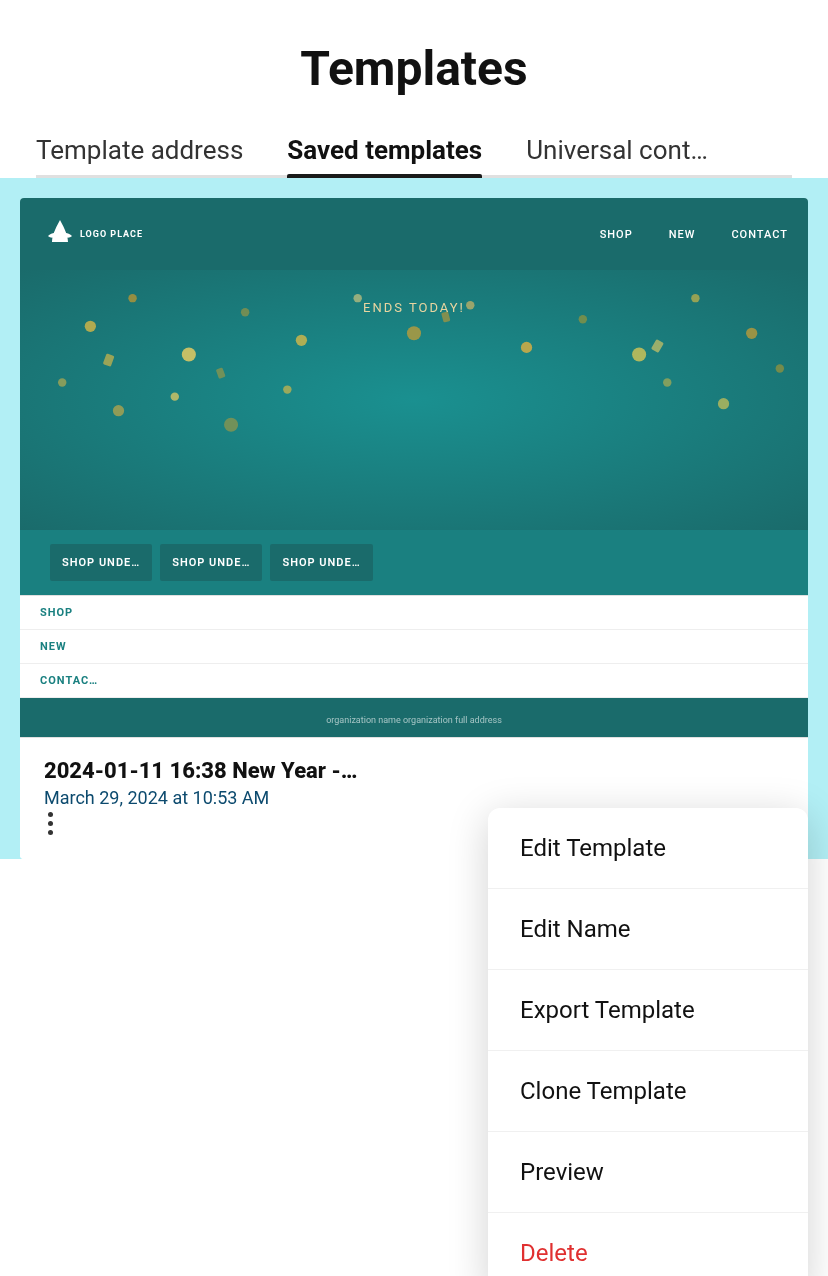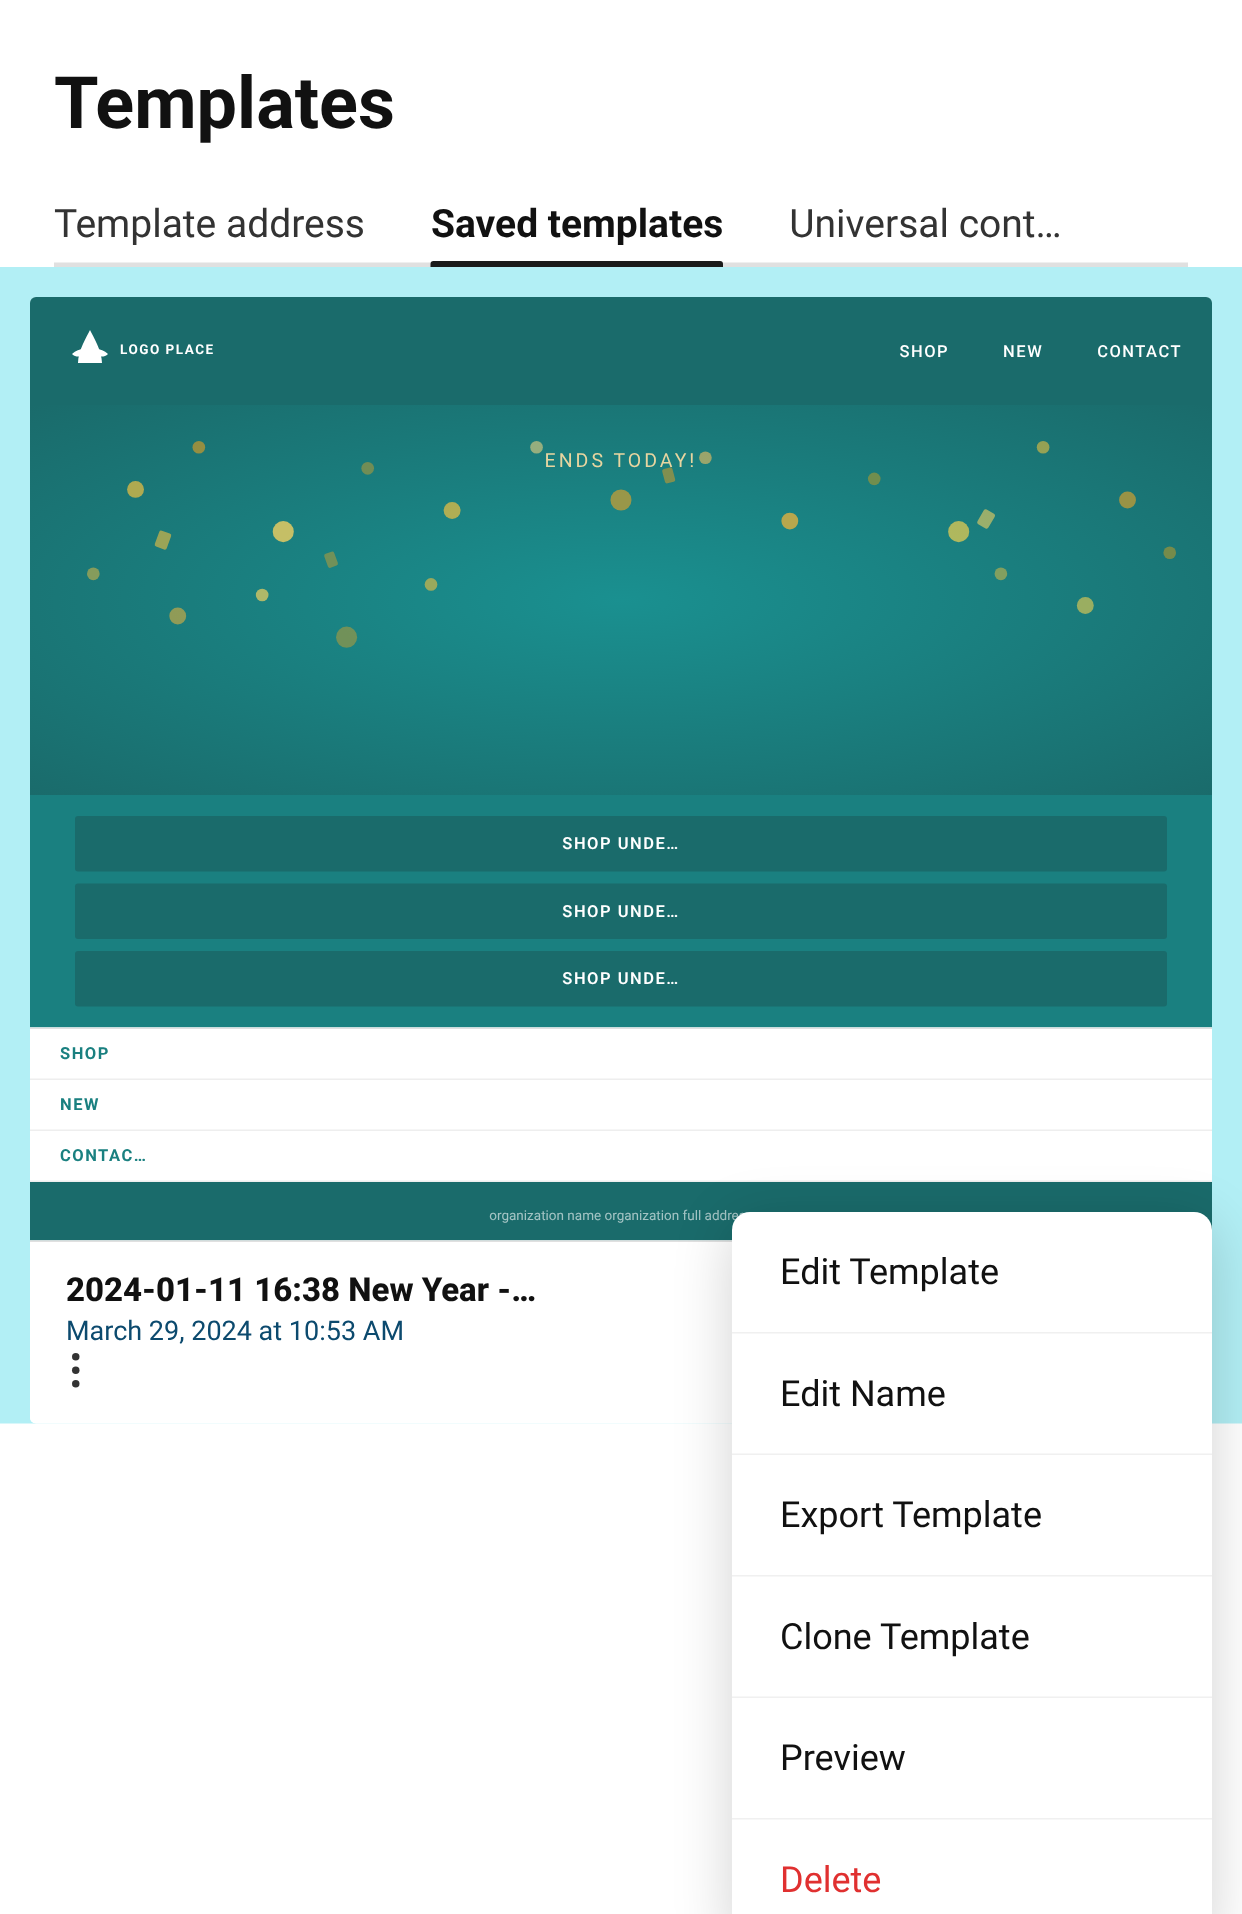--- a/index.html
+++ b/index.html
@@ -6,20 +6,21 @@
     body {
       font-family: -apple-system, BlinkMacSystemFont, 'Segoe UI', Roboto, sans-serif;
       background: #fff;
       width: 828px;
       min-height: 1276px;
       overflow-x: hidden;
     }
 
     .page-header {
       padding: 40px 36px 0 36px;
+      text-align: center;
     }
 
     .page-title {
       font-size: 48px;
       font-weight: 700;
       color: #111;
       margin-bottom: 28px;
     }
 
     .tabs-nav {
@@ -152,21 +153,21 @@
       text-transform: uppercase;
       letter-spacing: 1px;
       position: relative;
       z-index: 1;
     }
 
     .cta-buttons {
       padding: 14px 30px;
       background: #1a8080;
       display: flex;
-      flex-direction: column;
+      flex-direction: row;
       gap: 8px;
     }
 
     .cta-btn {
       background: #1a6b6b;
       color: #fff;
       text-align: center;
       padding: 12px;
       font-size: 11px;
       letter-spacing: 1px;

